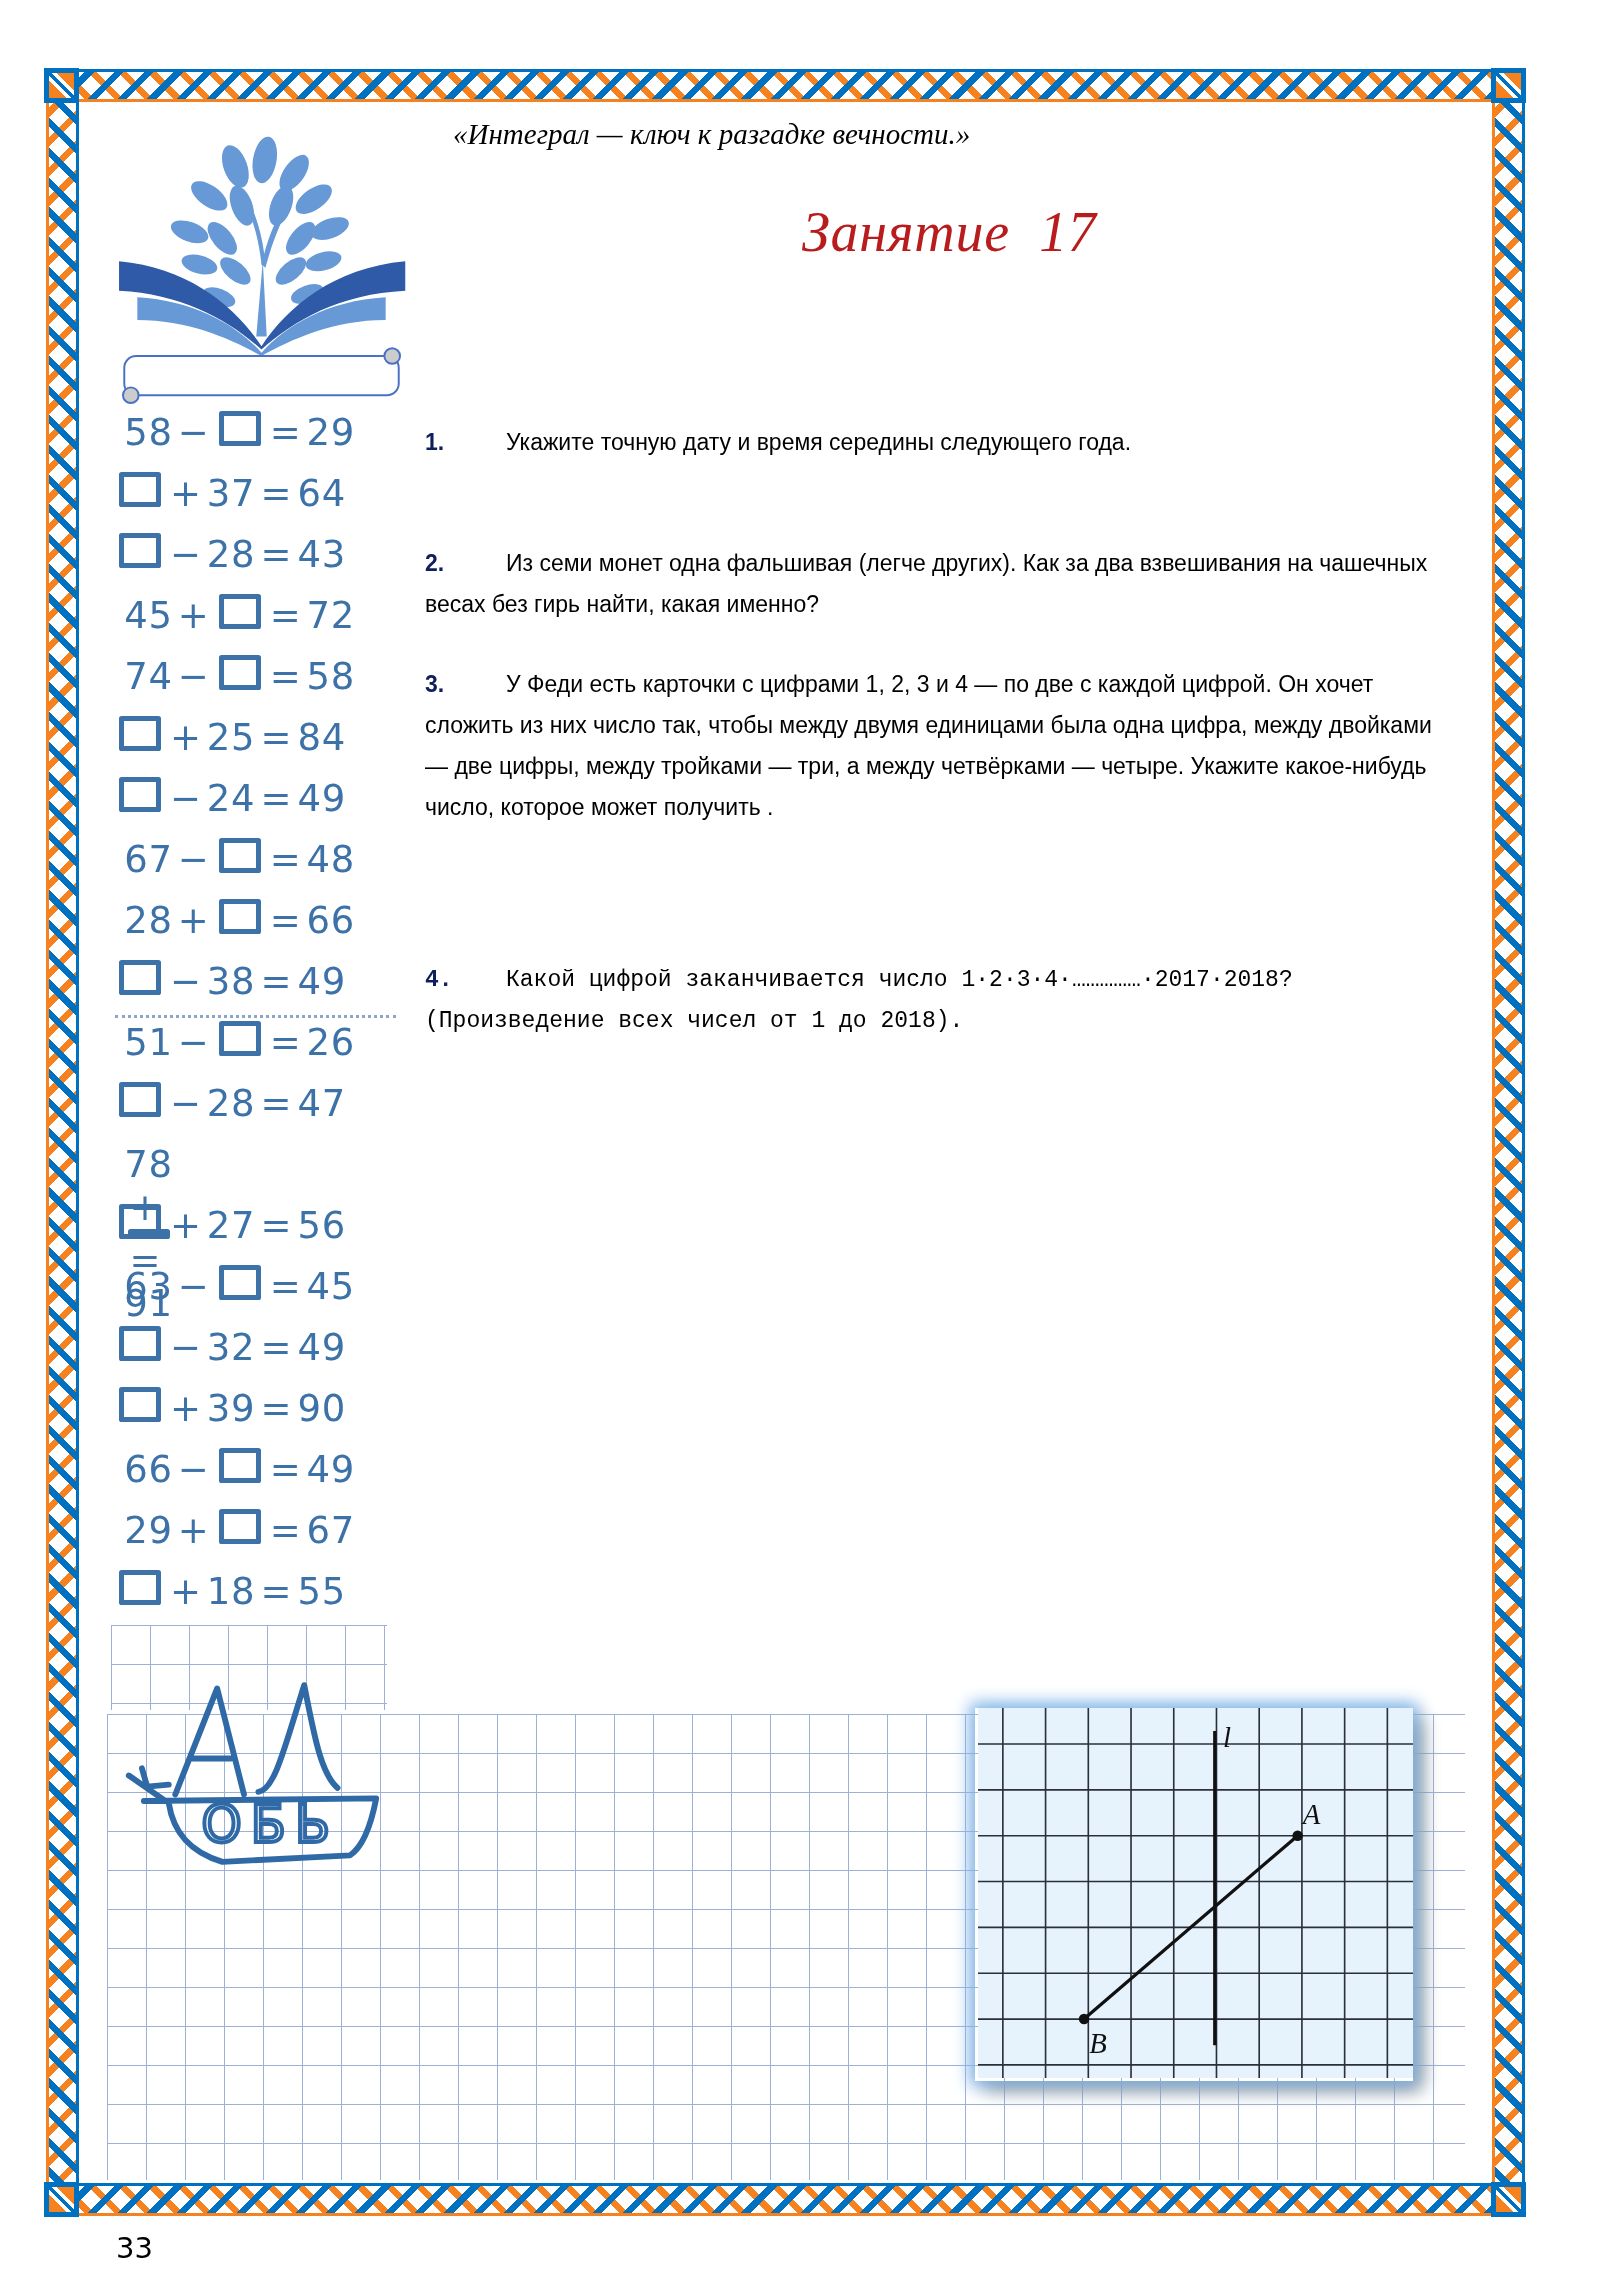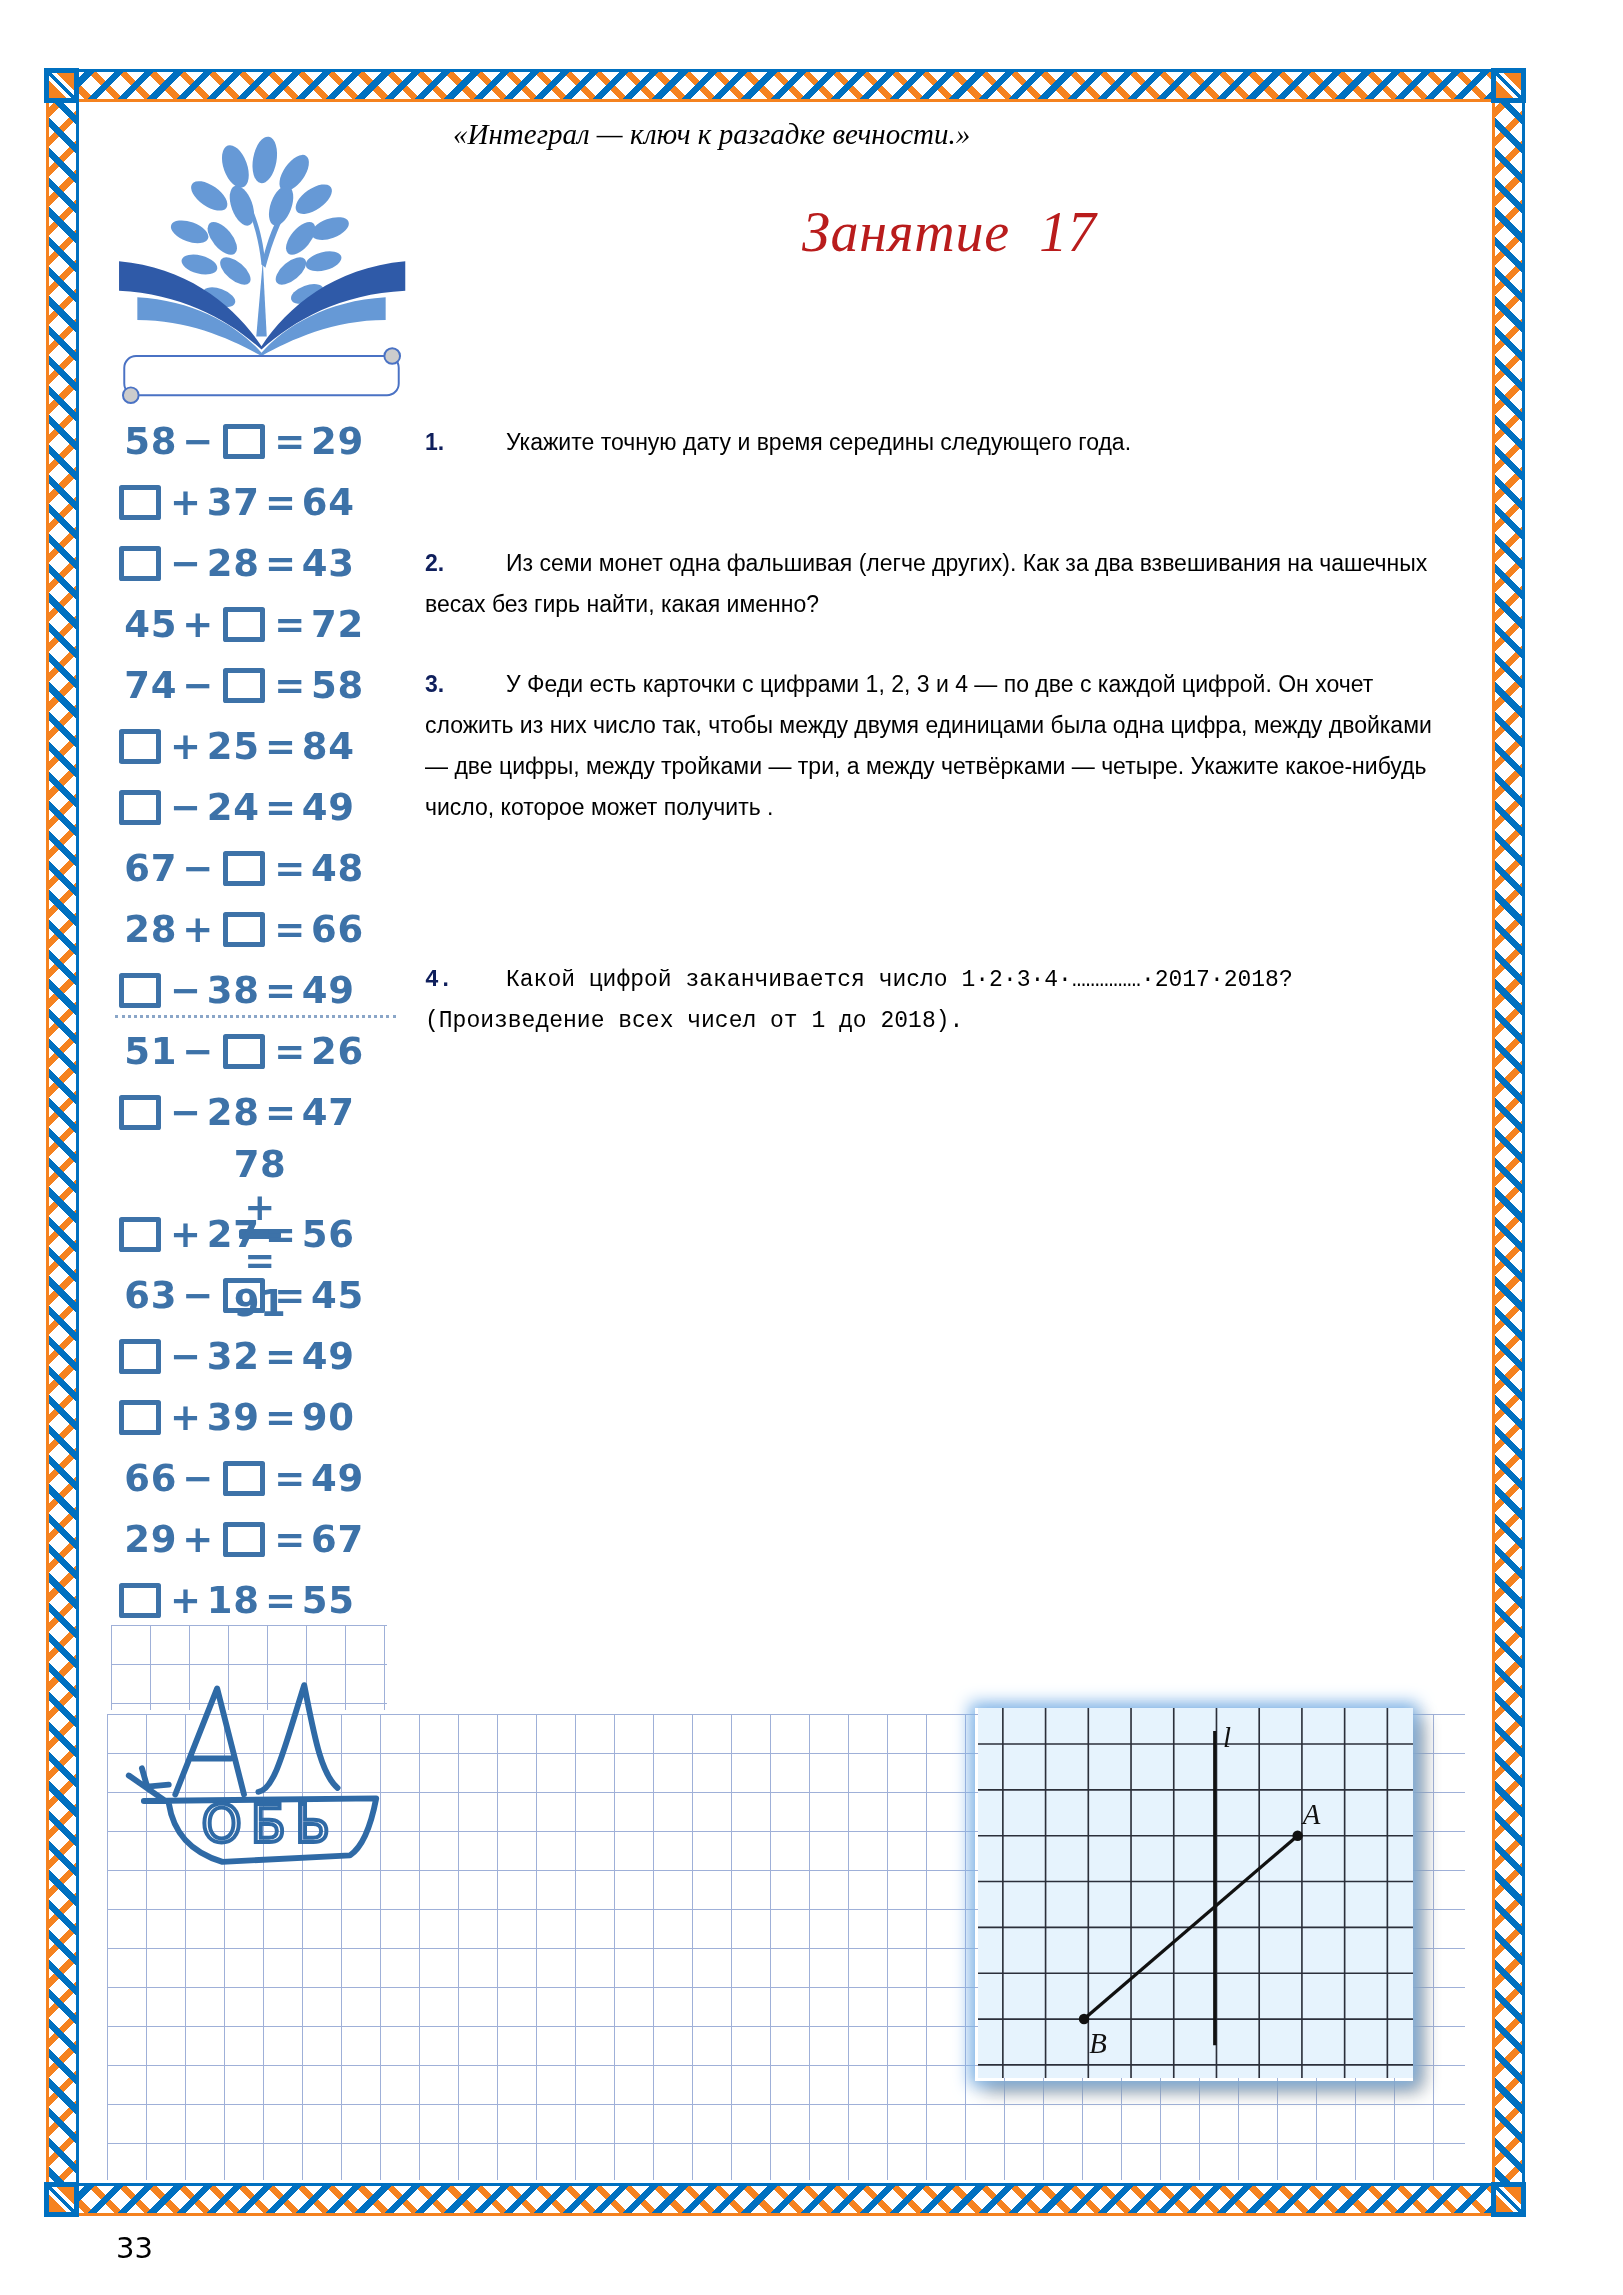--- a/index.html
+++ b/index.html
@@ -29,21 +29,21 @@
   .corner { position:absolute; width:35px; height:35px; background:#0070c0; box-sizing:border-box; border:5.2px solid #0070c0;
     background:linear-gradient(45deg, #f5821f 0 35%, #ffffff 35% 45%, #0070c0 45% 55%, #ffffff 55% 65%, #f5821f 65%); }
 
   .quote { font-family:"Liberation Serif", serif; font-style:italic; font-size:29px; color:#000; }
   .lesson-title { font-family:"Liberation Serif", serif; font-style:italic; font-size:56px; color:#b91c1c; letter-spacing:0.7px; }
 
   .problem { position:absolute; left:425px; width:1021px; font-size:23px; line-height:41px; color:#000; }
   .problem .num { color:#0f1f5c; font-weight:bold; display:inline-block; width:81px; }
 
   .eq-col { position:absolute; left:115px; top:411px; width:281px; }
-  .eq-row { height:61px; display:flex; align-items:center; font-family:"DejaVu Sans", sans-serif; font-weight:bold; font-size:37px; color:#3d72a8; letter-spacing:0.7px; white-space:nowrap; }
+  .eq-row { height:61px; display:flex; font-family:"DejaVu Sans", sans-serif; font-weight:normal; font-size:37px; color:#3d72a8; letter-spacing:0.7px; white-space:nowrap; }
   .eq-row .box { display:inline-block; width:42px; height:35px; border:5.2px solid #3d72a8; border-radius:2.6px; box-sizing:border-box; margin:0 3.9px; vertical-align:middle; }
   .eq-row .op { margin:0 5.2px; }
   .eq-divider { position:absolute; left:115px; top:1015px; width:281px; border-top:3.9px dotted #8aa6c8; }
 
   .grid { position:absolute; 
     background-image:
       linear-gradient(to right, #9fb0d8 1.3px, transparent 1.3px),
       linear-gradient(to bottom, #9fb0d8 1.3px, transparent 1.3px);
     background-size:39px 39px; }
 

